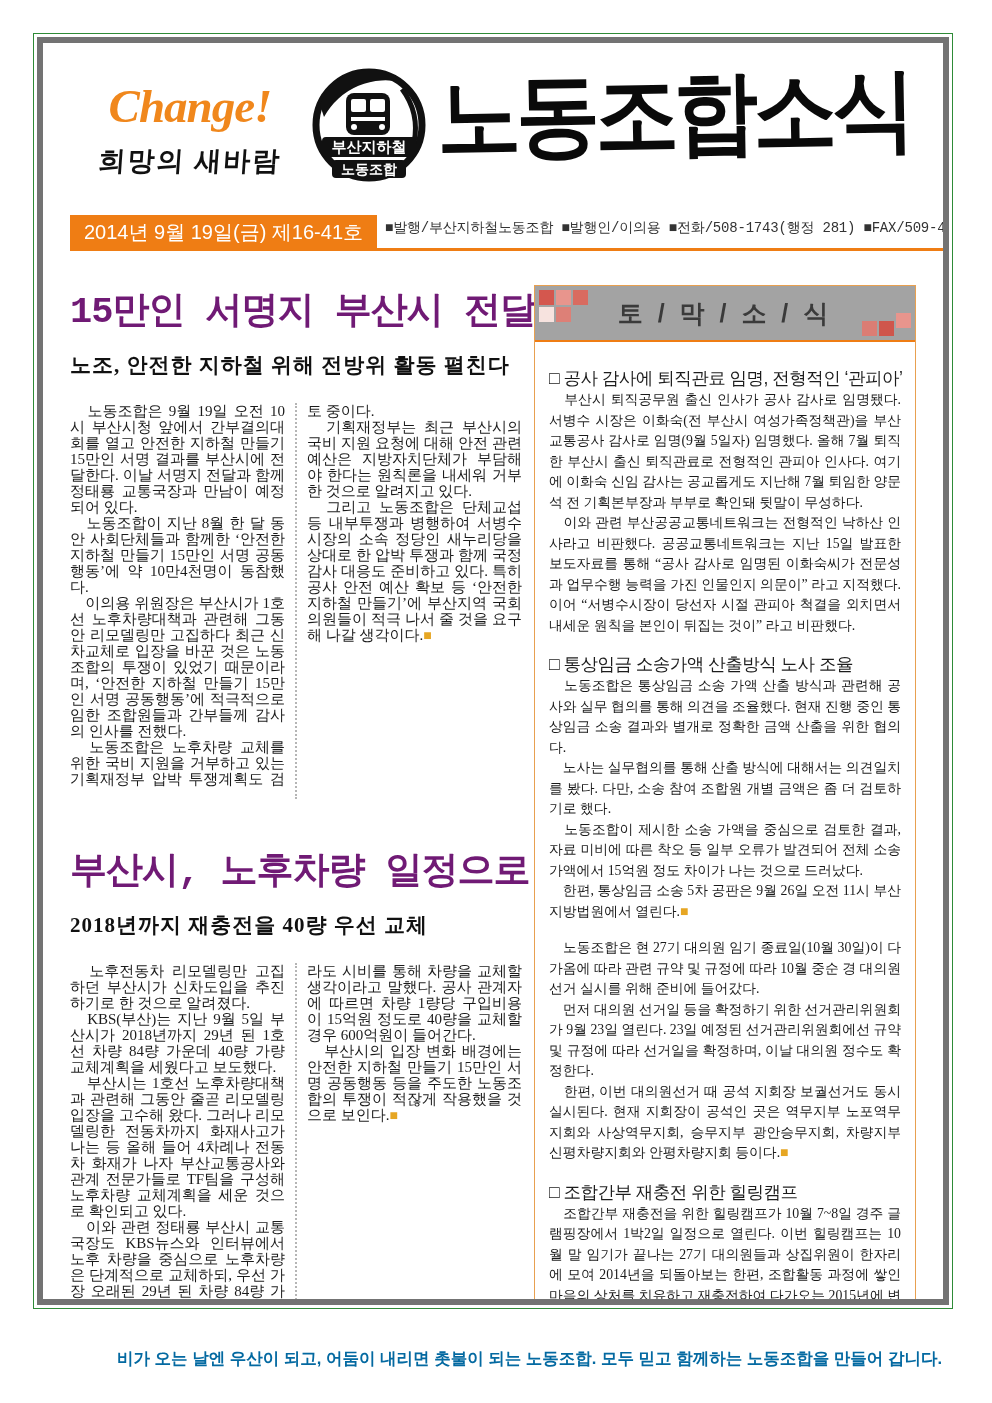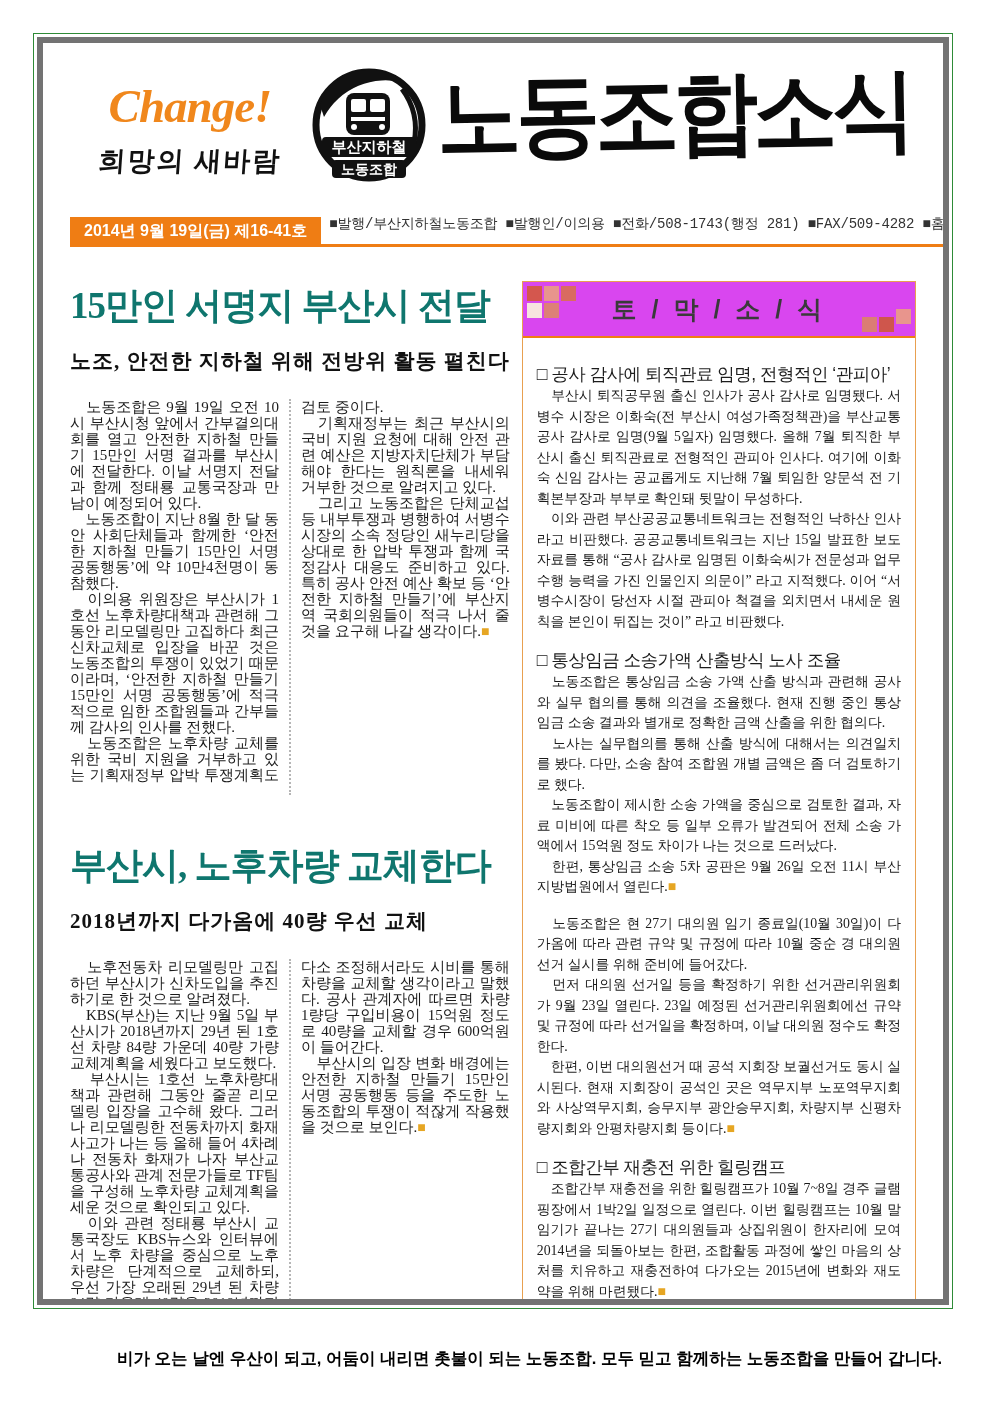--- a/index.html
+++ b/index.html
@@ -28,55 +28,55 @@
   .masthead-title {
     flex:1; text-align:center; font-family:"Liberation Serif", serif;
     font-weight:bold; font-size:84px; letter-spacing:-5px; color:#0a0a0a;
     line-height:1.25; transform:rotate(-1deg) scaleY(1.08);
     white-space:nowrap;
   }
   
   .issue-row { display:flex; align-items:flex-end; margin-top:4px; }
   .issue-bar {
     background:#ef7d14; color:#fff; font-family:"Liberation Sans", sans-serif;
-    font-weight:bold; font-size:16px; padding:4px 14px 5px 14px; letter-spacing:0;
+    font-weight:normal; font-size:20px; padding:4px 14px 5px 14px; letter-spacing:0;
     white-space:nowrap;
   }
   .pub-info {
     flex:1; border-bottom:3px solid #ef7d14; padding:0 0 11px 8px;
     font-family:Liberation Mono, monospace; font-size:14px; color:#333;
     white-space:nowrap; letter-spacing:-0.2px;
   }
   
   .content { display:flex; margin-top:34px; }
   .left-col { width:452px; }
   .article-headline {
-    font-family:Liberation Serif, serif; font-weight:bold;
-    font-size:37px; color:#0f766e; letter-spacing:-1px; white-space:nowrap;
+    font-family:Liberation Mono, monospace; font-weight:bold;
+    font-size:37px; color:#701a75; letter-spacing:-1px; white-space:nowrap;
   }
   .article-subtitle {
     margin-top:16px; font-family:"Liberation Serif", serif; font-weight:bold;
     font-size:21px; color:#111; letter-spacing:1px; white-space:nowrap;
   }
   .article-body {
     margin-top:24px; font-size:15px; line-height:16px; color:#1a1a1a;
     column-count:2; column-gap:22px; column-rule:2px dotted #b5b5b5;
     column-fill:auto; white-space:pre-line; text-align:justify;
   }
   .body-1 { height:396px; }
   .body-2 { height:400px; }
   .article-2 { margin-top:46px; }
   .endmark { color:#e6a623; font-size:14px; white-space:normal; }
   
   .sidebar-box {
     width:418px; margin-left:12px; border:1px solid #e8a050; height:1060px;
     overflow:hidden; background:#fff;
   }
   .sidebar-header {
-    position:relative; height:56px; background:#d946ef;
+    position:relative; height:56px; background:#a3a3a3;
     border-bottom:2px solid #ef7d14;
     display:flex; align-items:center; justify-content:center;
   }
   .sidebar-header-title {
     font-family:"Liberation Sans", sans-serif; font-weight:bold;
     font-size:25px; color:#3a3a3a; letter-spacing:4px;
   }
   .sq { position:absolute; width:15px; height:15px; }
   .sq1 { left:4px;  top:4px;  background:#d4574e; }
   .sq2 { left:21px; top:4px;  background:#e8958d; }
@@ -94,21 +94,21 @@
     font-size:17.5px; color:#1c1c1c; letter-spacing:-0.5px; white-space:nowrap;
   }
   .sidebar-item-body {
     font-size:13.8px; line-height:20.5px; color:#1a1a1a;
     white-space:pre-line; text-align:justify;
   }
   
   .footer {
     position:absolute; left:0; top:1348px; width:942px; text-align:right;
     font-family:"Liberation Sans", sans-serif; font-weight:bold;
-    font-size:16.5px; color:#000000;
+    font-size:16.5px; color:#0369a1;
   }
   
   .emblem-svg { display:block; }
 </style>
 </head>
 <body>
 
 <div class="frame">
 
   <div class="masthead">
@@ -150,22 +150,22 @@
         <div class="article-subtitle">노조, 안전한 지하철 위해 전방위 활동 펼친다</div>
         <div class="article-body body-1"><span>　노동조합은 9월 19일 오전 10시 부산시청 앞에서 간부결의대회를 열고 안전한 지하철 만들기 15만인 서명 결과를 부산시에 전달한다. 이날 서명지 전달과 함께 정태룡 교통국장과 만남이 예정되어 있다.
 　노동조합이 지난 8월 한 달 동안 사회단체들과 함께한 ‘안전한 지하철 만들기 15만인 서명 공동행동’에 약 10만4천명이 동참했다.
 　이의용 위원장은 부산시가 1호선 노후차량대책과 관련해 그동안 리모델링만 고집하다 최근 신차교체로 입장을 바꾼 것은 노동조합의 투쟁이 있었기 때문이라며, ‘안전한 지하철 만들기 15만인 서명 공동행동’에 적극적으로 임한 조합원들과 간부들께 감사의 인사를 전했다.
 　노동조합은 노후차량 교체를 위한 국비 지원을 거부하고 있는 기획재정부 압박 투쟁계획도 검토 중이다.
 　기획재정부는 최근 부산시의 국비 지원 요청에 대해 안전 관련 예산은 지방자치단체가 부담해야 한다는 원칙론을 내세워 거부한 것으로 알려지고 있다.
 　그리고 노동조합은 단체교섭 등 내부투쟁과 병행하여 서병수 시장의 소속 정당인 새누리당을 상대로 한 압박 투쟁과 함께 국정감사 대응도 준비하고 있다. 특히 공사 안전 예산 확보 등 ‘안전한 지하철 만들기’에 부산지역 국회의원들이 적극 나서 줄 것을 요구해 나갈 생각이다.</span><span class="endmark">■</span></div>
       </div>
 
       <div class="article article-2">
-        <div class="article-headline">부산시, 노후차량 교체한다</div>
-        <div class="article-subtitle">2018년까지 다가옴에 40량 우선 교체</div>
+        <div class="article-headline">부산시, 노후차량 일정으로</div>
+        <div class="article-subtitle">2018년까지 재충전을 40량 우선 교체</div>
         <div class="article-body body-2"><span>　노후전동차 리모델링만 고집하던 부산시가 신차도입을 추진하기로 한 것으로 알려졌다.
 　KBS(부산)는 지난 9월 5일 부산시가 2018년까지 29년 된 1호선 차량 84량 가운데 40량 가량 교체계획을 세웠다고 보도했다.
 　부산시는 1호선 노후차량대책과 관련해 그동안 줄곧 리모델링 입장을 고수해 왔다. 그러나 리모델링한 전동차까지 화재사고가 나는 등 올해 들어 4차례나 전동차 화재가 나자 부산교통공사와 관계 전문가들로 TF팀을 구성해 노후차량 교체계획을 세운 것으로 확인되고 있다.
 　이와 관련 정태룡 부산시 교통국장도 KBS뉴스와 인터뷰에서 노후 차량을 중심으로 노후차량은 단계적으로 교체하되, 우선 가장 오래된 29년 된 차량 84량 가운데 40량을 2018년까지 교체할 계획이라고 밝혔다. 이어 정 국장은 소요예산은 국비 확보가 여의치 않으면 시기를 다소 조정해서라도 시비를 통해 차량을 교체할 생각이라고 말했다. 공사 관계자에 따르면 차량 1량당 구입비용이 15억원 정도로 40량을 교체할 경우 600억원이 들어간다.
 　부산시의 입장 변화 배경에는 안전한 지하철 만들기 15만인 서명 공동행동 등을 주도한 노동조합의 투쟁이 적잖게 작용했을 것으로 보인다.</span><span class="endmark">■</span></div>
       </div>
 
     </div>
 
     <div class="sidebar-box">

